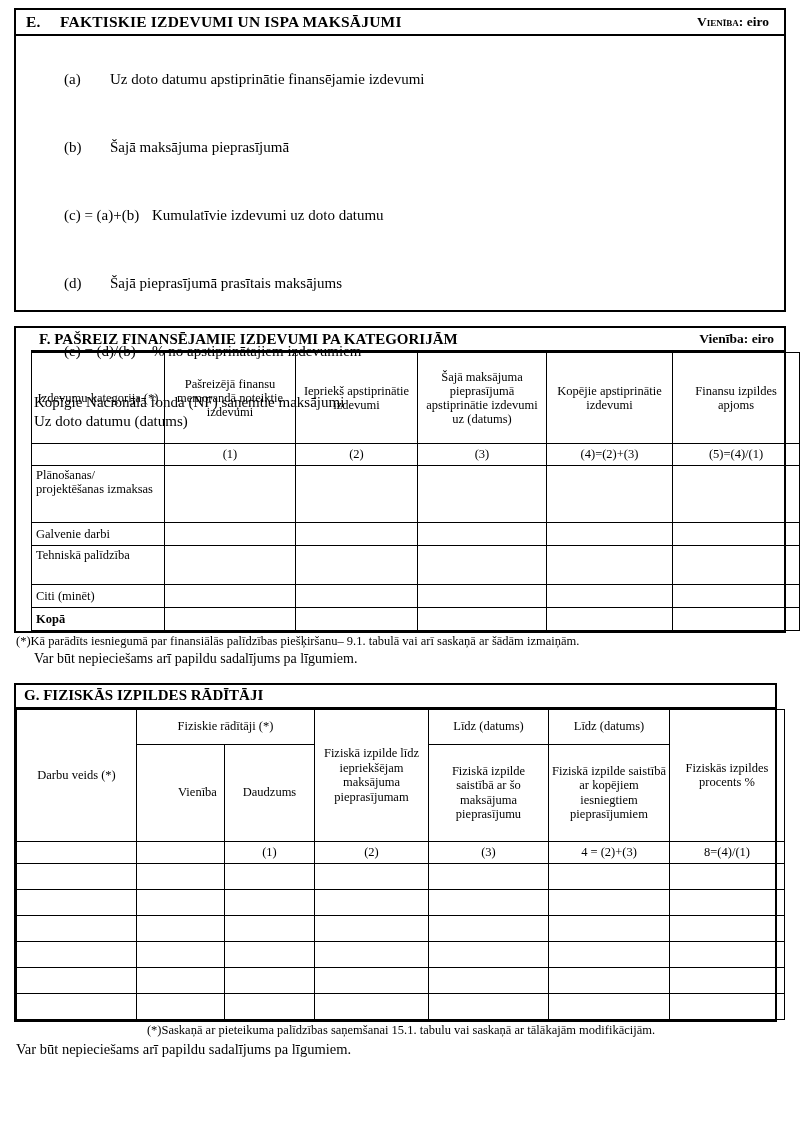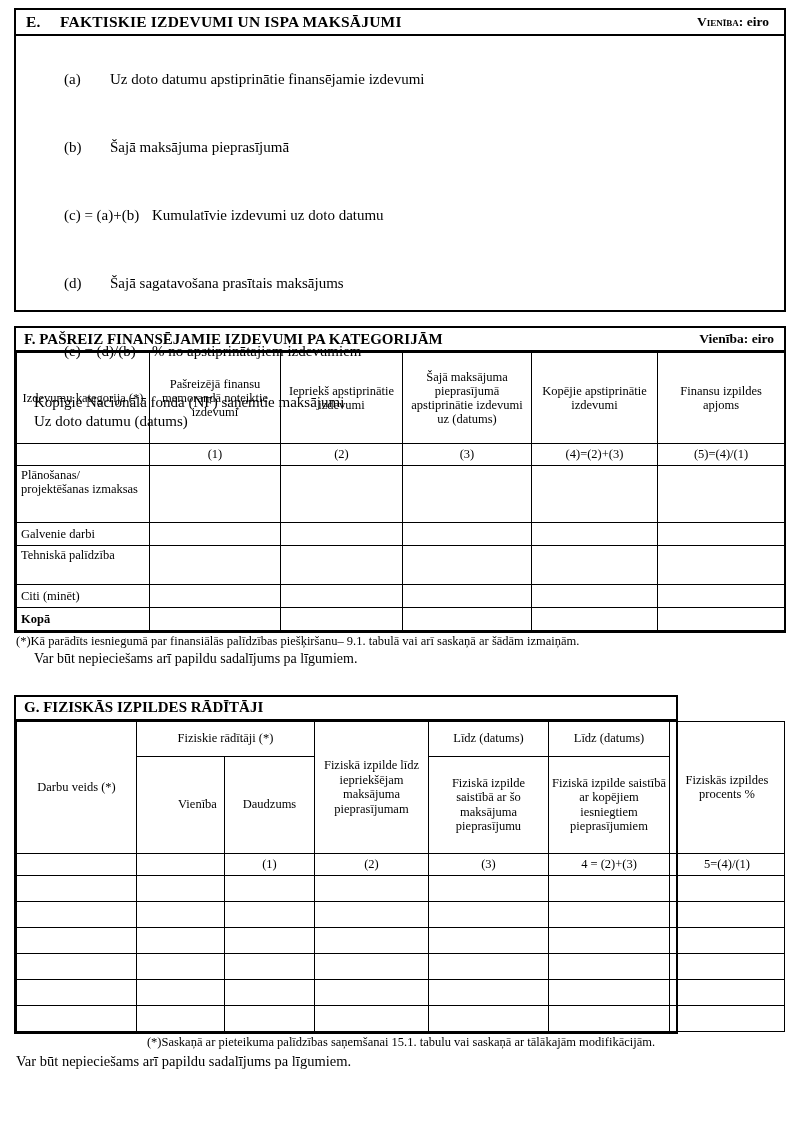--- a/index.html
+++ b/index.html
@@ -71,20 +71,21 @@
     width: 88px;
   }
   .e-tight { margin-bottom: 2px; }
 
   
   .sectionF {
     border: 2px solid #000;
     box-sizing: border-box;
     width: 772px;
     margin-top: 14px;
+    padding-left: 15px;
   }
   .sectionF-header {
     display: flex;
     align-items: center;
     justify-content: space-between;
     border-bottom: 2px solid #000;
     padding: 3px 10px 3px 8px;
     height: 24px;
     box-sizing: border-box;
   }
@@ -139,22 +140,22 @@
   }
   .note2 {
     font-size: 14px;
     margin: 1px 0 0 20px;
   }
 
   
   .sectionG {
     border: 2px solid #000;
     box-sizing: border-box;
-    width: 664px;
-    margin-top: 28px;
+    width: 763px;
+    margin-top: 16px;
   }
   .sectionG-header {
     border-bottom: 2px solid #000;
     padding: 3px 10px 3px 8px;
     height: 24px;
     box-sizing: border-box;
     font-weight: bold;
     font-size: 15px;
     display: flex;
     align-items: center;
@@ -200,21 +201,21 @@
       <div class="e-line">
         <span class="lbl">(a)</span><span>Uz doto datumu apstiprinātie finansējamie izdevumi</span>
       </div>
       <div class="e-line">
         <span class="lbl">(b)</span><span>Šajā maksājuma pieprasījumā</span>
       </div>
       <div class="e-line">
         <span class="lbl-wide">(c) = (a)+(b)</span><span>Kumulatīvie izdevumi uz doto datumu</span>
       </div>
       <div class="e-line">
-        <span class="lbl">(d)</span><span>Šajā sagatavošana prasītais maksājums</span>
+        <span class="lbl">(d)</span><span>Šajā pieprasījumā prasītais maksājums</span>
       </div>
       <div class="e-line">
         <span class="lbl-wide">(e) = (d)/(b)</span><span>% no apstiprinātajiem izdevumiem</span>
       </div>
       <div class="e-line e-tight">Kopīgie Nacionālā fonda (NF) saņemtie maksājumi</div>
       <div class="e-line e-tight">Uz doto datumu (datums)</div>
     </div>
   </div>
 
   <div class="sectionF">
@@ -330,21 +331,21 @@
         <td rowspan="2">Fiziskā izpilde saistībā ar kopējiem iesniegtiem pieprasījumiem</td>
       </tr>
       <tr class="ghead"></tr>
       <tr class="gnum">
         <td></td>
         <td></td>
         <td>(1)</td>
         <td>(2)</td>
         <td>(3)</td>
         <td>4 = (2)+(3)</td>
-        <td>5=(4)/(1)</td>
+        <td>8=(4)/(1)</td>
       </tr>
       <tr class="grow">
         <td></td>
         <td></td>
         <td></td>
         <td></td>
         <td></td>
         <td></td>
         <td></td>
       </tr>

